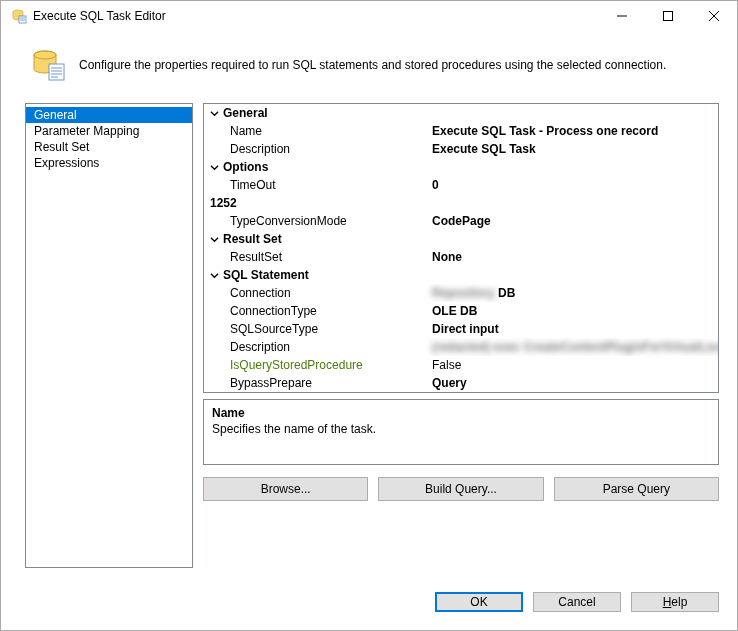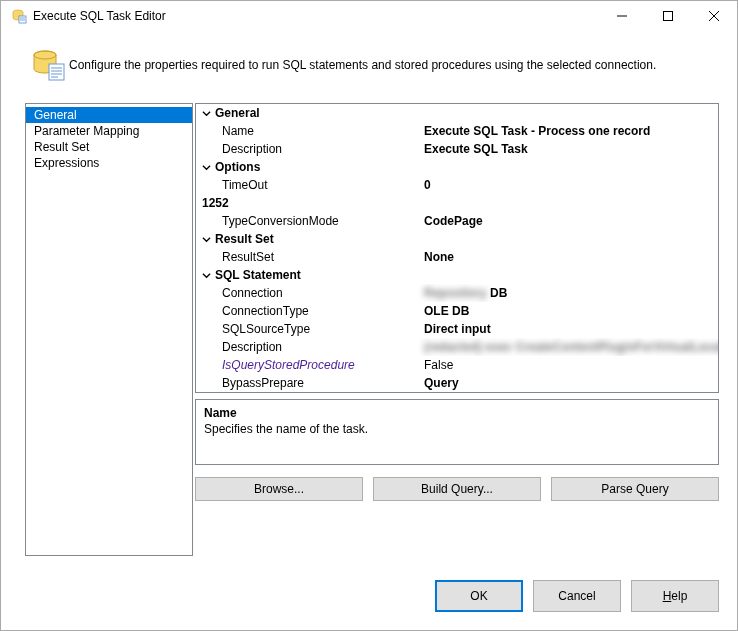--- a/index.html
+++ b/index.html
@@ -4,45 +4,45 @@
   <style>
     * { box-sizing: border-box; margin: 0; padding: 0; }
     body { font-family: "Segoe UI", Tahoma, sans-serif; font-size: 12px; background: #fff; color: #000; }
     .window { width: 738px; height: 631px; border: 1px solid #aaa; display: flex; flex-direction: column; background: #fff; justify-content: flex-end; }
     .titlebar { height: 30px; display: flex; align-items: center; padding: 0 0 0 10px; }
     .titlebar svg.app-icon { width: 16px; height: 16px; margin-right: 6px; }
     .titlebar-text { flex: 1; font-size: 12px; }
     .titlebar-btns { display: flex; height: 100%; }
     .tbtn { width: 46px; display: flex; align-items: center; justify-content: center; cursor: default; }
     .tbtn svg { width: 10px; height: 10px; }
-    .header { display: flex; align-items: center; padding: 18px 24px 22px 30px; gap: 4px; }
+    .header { display: flex; align-items: center; padding: 18px 24px 22px 30px; gap: 14px; }
     .header-icon { width: 34px; height: 32px; flex: none; }
     .header-text { font-size: 12px; }
-    .content { flex: 1; display: flex; gap: 2px; padding: 0 18px 8px 24px; min-height: 0; }
+    .content { flex: 1; display: flex; gap: 10px; padding: 0 18px 8px 24px; min-height: 0; }
     .leftnav { width: 168px; border: 1px solid #828790; background: #fff; padding: 3px 0; }
     .nav-item { padding: 1px 8px; cursor: default; font-size: 12px; }
     .nav-item.selected { background: #0078d7; color: #fff; }
     .rightpane { flex: 1; display: flex; flex-direction: column; min-width: 0; }
     .propgrid { border: 1px solid #828790; background: #fff; flex: 0 0 auto; }
     .group-header { display: flex; align-items: center; gap: 4px; font-weight: bold; padding: 2px 6px; font-size: 12px; }
     .chev { width: 9px; height: 9px; display: inline-flex; align-items: center; justify-content: center; }
     .chev svg { width: 9px; height: 9px; }
     .row { display: flex; font-size: 12px; }
     .row .label { width: 222px; padding: 2px 6px 2px 26px; }
     .row .val { flex: 1; font-weight: bold; padding: 2px 6px; white-space: nowrap; overflow: hidden; }
-    .row.disabled .label { color: #4c1d95; font-style: italic; }
+    .row.disabled .label { color: #4d7c0f; }
     .row.disabled .val { color: #000000; font-weight: normal; }
     .row.blur .val { color: transparent; text-shadow: 0 0 6px rgba(0,0,0,.55); font-weight: bold; }
     .row.blur-part .val .blurred { color: transparent; text-shadow: 0 0 6px rgba(0,0,0,.55); font-weight: bold; }
     .desc-box { border: 1px solid #828790; margin-top: 6px; padding: 6px 8px 28px 8px; font-size: 12px; }
     .desc-box .title { font-weight: bold; margin-bottom: 2px; }
     .action-row { display: flex; gap: 10px; margin-top: 12px; }
     .action-row .btn { flex: 1; height: 24px; border: 1px solid #adadad; background: #e1e1e1; font-family: Liberation Sans, sans-serif; font-size: 12px; cursor: default; }
     .footer { display: flex; justify-content: flex-end; gap: 10px; padding: 16px 18px 18px; }
-    .btn-f { width: 88px; height: 32px; border: 1px solid #adadad; background: #e1e1e1; font-family: inherit; font-size: 12px; cursor: default; }
+    .btn-f { width: 88px; height: 20px; border: 1px solid #adadad; background: #e1e1e1; font-family: inherit; font-size: 12px; cursor: default; }
     .btn-f.primary { border: 1px solid #0078d7; box-shadow: inset 0 0 0 1px #0078d7; }
     .underline-access { text-decoration: underline; }
   </style>
 </head>
 <body>
 
 <div class="window">
   <div class="titlebar">
     <svg class="app-icon" viewBox="0 0 16 16">
       <ellipse cx="7" cy="4" rx="5" ry="2" fill="#f7d76b" stroke="#c9a227" stroke-width="0.6"></ellipse>

